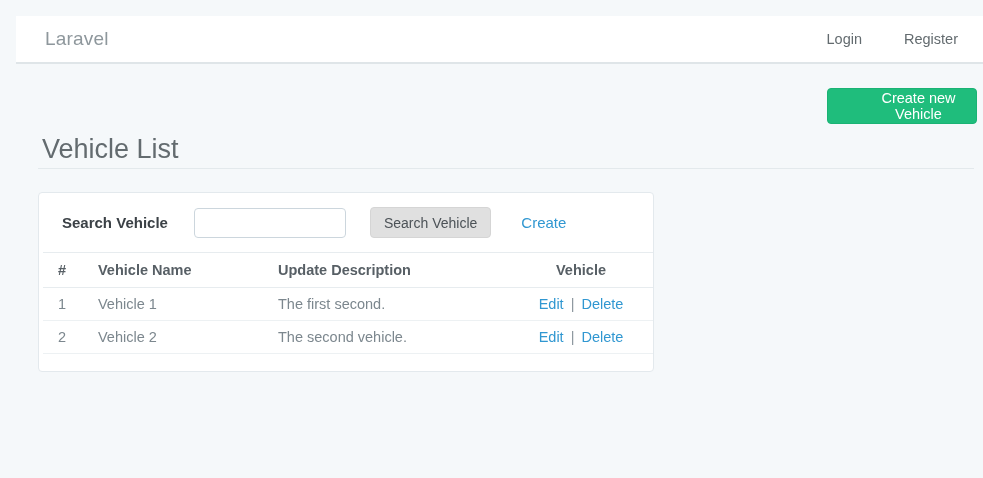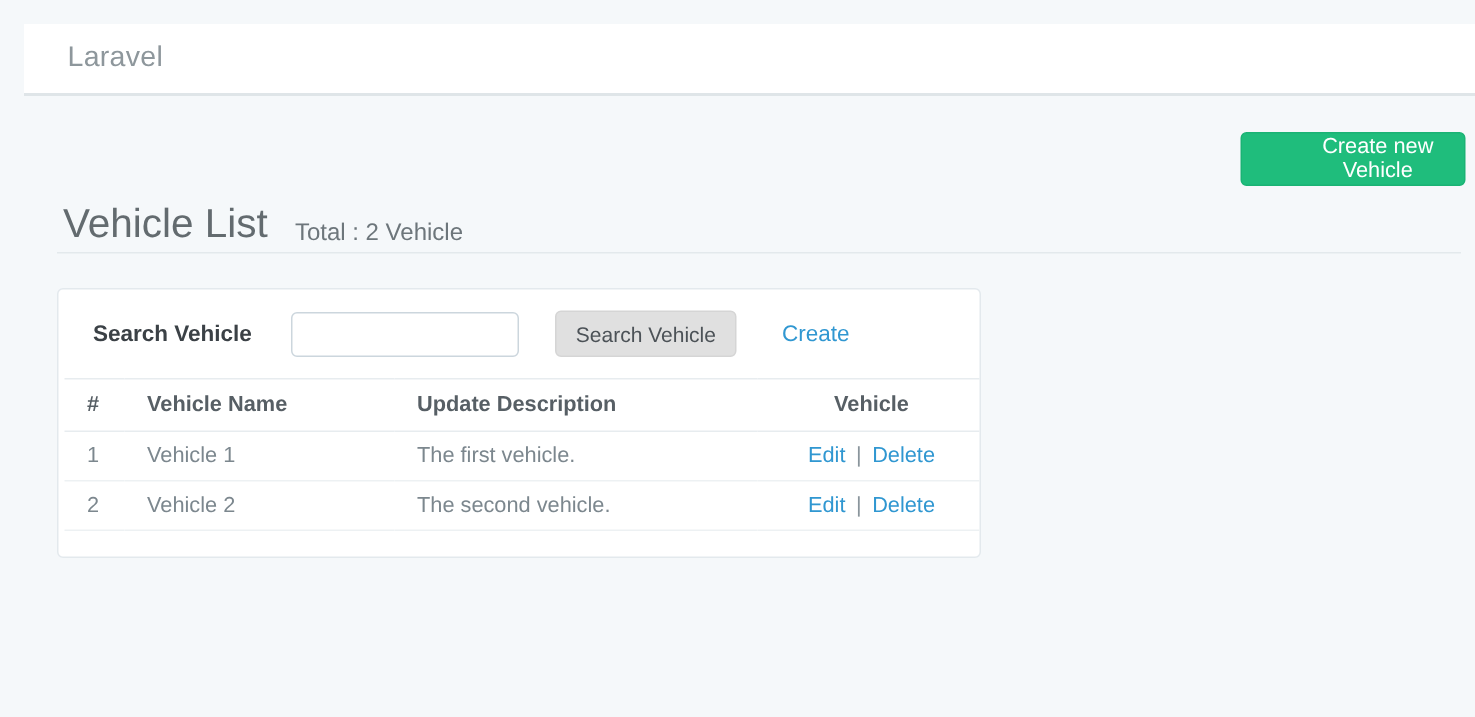--- a/index.html
+++ b/index.html
@@ -88,27 +88,30 @@
     border: 1px solid #ccd3d9; border-radius: 4px; font-family: inherit; font-size: 15px; cursor: pointer;
   }
 </style>
 </head>
 <body>
 
 <div class="page">
 
   <div class="navbar">
     <a class="brand">Laravel</a>
+    <div class="nav-right">
+      <a class="nav-link">Login</a>
+      <a class="nav-link">Register</a>
+    </div>
   </div>
 
   <button class="btn-create">Create new Vehicle</button>
 
   <div class="heading">
     <h1>Vehicle List</h1>
-    <span class="subtitle">Total : 2 Vehicle</span>
   </div>
   <div class="rule"></div>
 
   <div class="card">
     <div class="search-row">
       <span class="search-label">Search Vehicle</span>
       <input class="search-input" type="text" value="" style="">
       <button class="btn-search">Search Vehicle</button>
       <a class="link reset-link">Create</a>
     </div>
@@ -125,21 +128,21 @@
           <th>#</th>
           <th>Vehicle Name</th>
           <th>Update Description</th>
           <th class="actions">Vehicle</th>
         </tr>
       </thead>
       <tbody>
         <tr>
           <td>1</td>
           <td>Vehicle 1</td>
-          <td>The first vehicle.</td>
+          <td>The first second.</td>
           <td class="actions">
             <a class="link">Edit</a><span class="pipe">|</span><a class="link">Delete</a>
           </td>
         </tr>
         <tr>
           <td>2</td>
           <td>Vehicle 2</td>
           <td>The second vehicle.</td>
           <td class="actions">
             <a class="link">Edit</a><span class="pipe">|</span><a class="link">Delete</a>

